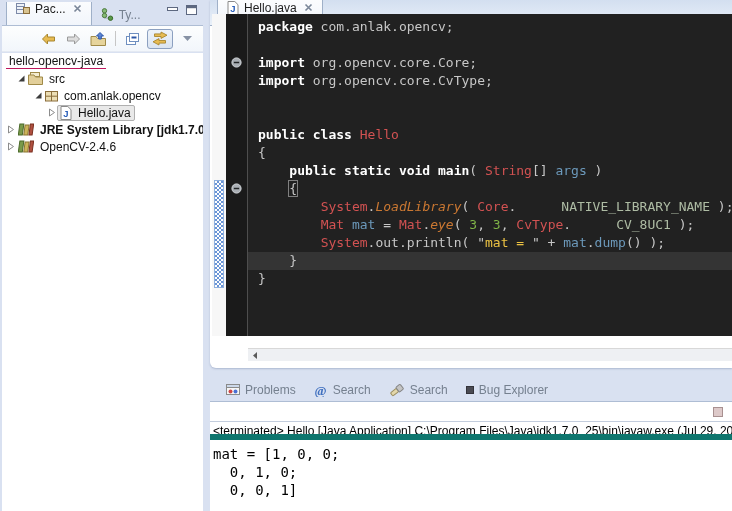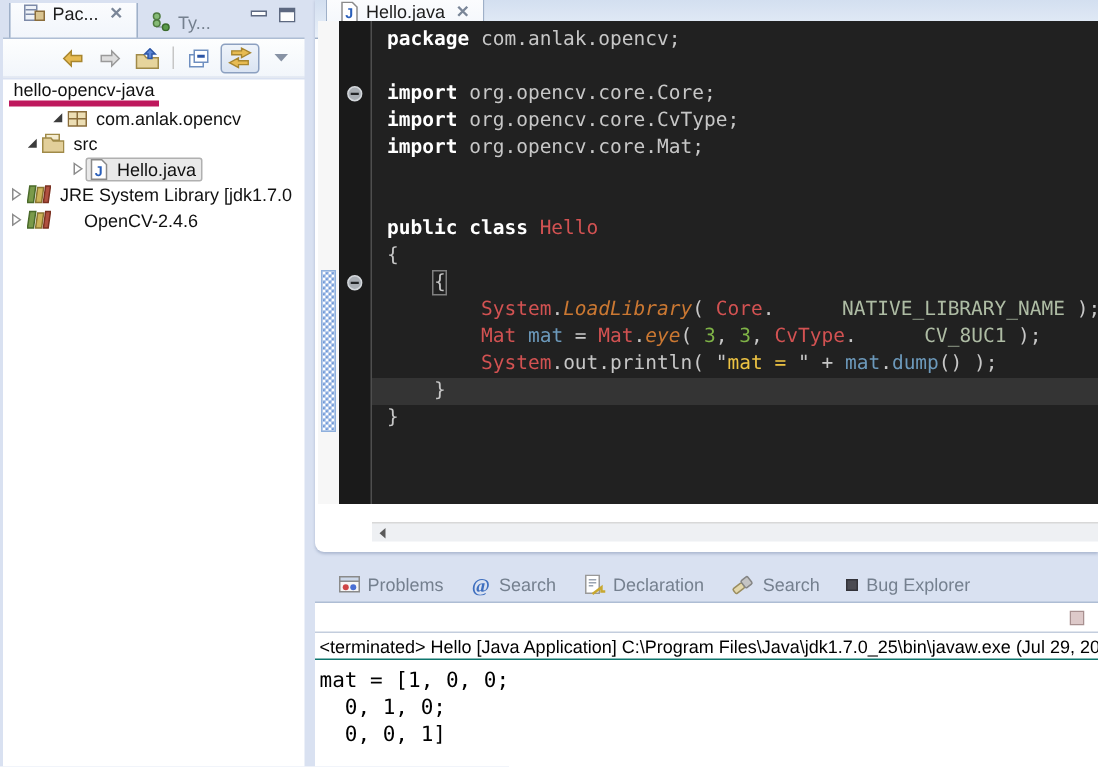--- a/index.html
+++ b/index.html
@@ -23,21 +23,21 @@
         background:linear-gradient(#fdfefe,#f2f6fb); display:flex; justify-content:flex-end;
         align-items:center; gap:3px; padding-right:5px; border-bottom:1px solid #e4e9f2; }
   .tb-btn { display:flex; align-items:center; justify-content:center; width:22px; height:20px; border-radius:3px; }
   .tb-btn.pressed { border:1px solid #8ca0c0; background:linear-gradient(#eef3fa,#dae4f2); width:26px; }
   .tb-sep { width:1px; height:15px; background:#c6c6c6; margin:0 3px; }
   #tree-area { position:absolute; left:0; top:53px; width:201px; height:458px; background:#ffffff; overflow:hidden; }
   .tree-row { height:17px; display:flex; align-items:center; font-size:12px; color:#111; white-space:nowrap; }
   .tree-arrow { width:10px; display:inline-flex; justify-content:center; flex:none; }
   .tree-icon { display:inline-flex; margin:0 3px 0 2px; flex:none; }
   .tree-label { padding:0 3px; }
-  .tree-label.underline { border-bottom:4px solid #be185d; }
+  .tree-label.underline { border-bottom:1px solid #be185d; }
   .tree-sel { display:flex; align-items:center; background:#e9e9e9; border:1px solid #b0b0b0; border-radius:2px; }
 
   
   #editor-card { position:absolute; left:210px; top:0; width:522px; height:368px; background:#ffffff;
                  border-radius:0 0 0 6px; box-shadow:0 1px 2px rgba(90,110,150,.35); }
   #editor-tabband { position:absolute; left:0; top:0; width:522px; height:26px;
                     background:linear-gradient(#d3dff0,#e9f0f9); border-bottom:1px solid #9fb0c8;
                     border-radius:0 0 0 0; display:flex; align-items:flex-end; }
   #editor-tabs { position:static; display:flex; align-items:flex-end; padding-left:7px; }
   #editor-body { position:absolute; left:2px; top:14px; width:520px; height:322px; display:flex; background:#212121; }
@@ -68,21 +68,21 @@
   .hs-arrow { width:14px; height:13px; display:flex; align-items:center; justify-content:center; }
 
   
   #console-card { position:absolute; left:210px; top:377px; width:522px; height:134px; }
   #console-tabs { left:7px; top:0; height:24px; width:515px; }
   #console-tabrow-line { position:absolute; left:0; top:24px; width:522px; height:1px; background:#aebdd4; }
   #console-body { position:absolute; left:0; top:25px; width:522px; height:109px; background:#ffffff; }
   #console-strip { height:20px; border-bottom:1px solid #c3cddd; display:flex; justify-content:flex-end;
                    align-items:center; padding-right:9px; }
   #console-status { height:18px; font-size:12px; color:#000; padding:2px 0 0 3px; white-space:nowrap;
-                    overflow:hidden; border-bottom:1px solid #0f766e; }
+                    overflow:hidden; border-bottom:6px solid #0f766e; }
   #console-output { padding:5px 0 0 3px; font-family:"DejaVu Sans Mono", monospace; font-size:14px;
                     line-height:18px; color:#000; }
   .out-line { white-space:pre; }
   .icon { display:inline-flex; line-height:0; }
 </style>
 </head>
 <body>
 
 <div id="root">
 
@@ -178,70 +178,70 @@
             </svg>
           </span>
         </div>
       </div>
     <div id="tree-area">
         <div class="tree-row" style="padding-left: 4px;">
           <span style="display: inline-flex; align-items: center;">
             <span class="tree-label underline">hello-opencv-java</span>
           </span>
         </div>
+        <div class="tree-row" style="padding-left: 14px;">
+          <span class="icon tree-arrow">
+            <svg width="9" height="9">
+              <path d="M7.5 1.5 V7.5 H1.5 Z" fill="#3c3c3c"></path>
+            </svg>
+          </span>
+          <span style="display: inline-flex; align-items: center;">
+            <span class="icon tree-icon">
+              <svg width="15" height="13">
+                <rect x="2.5" y="0.5" width="9" height="4" fill="#f4ecd0" stroke="#a08a48"></rect>
+                <path d="M0.5 3 h5.5 l1.5 2 h7 v7.5 H0.5 Z" fill="#e2cf9a" stroke="#a08a48"></path>
+              </svg>
+            </span>
+            <span class="tree-label">src</span>
+          </span>
+        </div>
         <div class="tree-row" style="padding-left: 31px;">
           <span class="icon tree-arrow">
             <svg width="9" height="9">
               <path d="M7.5 1.5 V7.5 H1.5 Z" fill="#3c3c3c"></path>
             </svg>
           </span>
           <span style="display: inline-flex; align-items: center;">
             <span class="icon tree-icon">
               <svg width="13" height="12">
                 <rect x="0.5" y="1.5" width="12" height="9.5" fill="#ecdeb4" stroke="#8a6d3b"></rect>
                 <line x1="6.5" y1="1.5" x2="6.5" y2="11" stroke="#8a6d3b"></line>
                 <line x1="0.5" y1="6.2" x2="12.5" y2="6.2" stroke="#8a6d3b"></line>
               </svg>
             </span>
             <span class="tree-label">com.anlak.opencv</span>
           </span>
         </div>
-        <div class="tree-row" style="padding-left: 14px;">
-          <span class="icon tree-arrow">
-            <svg width="9" height="9">
-              <path d="M7.5 1.5 V7.5 H1.5 Z" fill="#3c3c3c"></path>
-            </svg>
-          </span>
-          <span style="display: inline-flex; align-items: center;">
-            <span class="icon tree-icon">
-              <svg width="15" height="13">
-                <rect x="2.5" y="0.5" width="9" height="4" fill="#f4ecd0" stroke="#a08a48"></rect>
-                <path d="M0.5 3 h5.5 l1.5 2 h7 v7.5 H0.5 Z" fill="#e2cf9a" stroke="#a08a48"></path>
-              </svg>
-            </span>
-            <span class="tree-label">src</span>
-          </span>
-        </div>
         <div class="tree-row" style="padding-left: 45px;">
           <span class="icon tree-arrow">
             <svg width="8" height="9">
               <path d="M1.5 1 L6.5 4.5 L1.5 8 Z" fill="#ffffff" stroke="#8c8c8c"></path>
             </svg>
           </span>
           <span class="tree-sel">
             <span class="icon tree-icon">
               <svg width="12" height="14">
                 <path d="M1 0.5 h6.8 L11 3.7 V13.5 H1 Z" fill="#ffffff" stroke="#8a8a8a"></path>
                 <text x="3.2" y="11" font-size="9.5" font-weight="bold" fill="#2a5fba" font-family="Liberation Sans,sans-serif">J</text>
               </svg>
             </span>
             <span class="tree-label">Hello.java</span>
           </span>
         </div>
-        <div class="tree-row" style="padding-left: 4px;">
+        <div class="tree-row" style="padding-left: 4px; font-weight: bold;">
           <span class="icon tree-arrow">
             <svg width="8" height="9">
               <path d="M1.5 1 L6.5 4.5 L1.5 8 Z" fill="#ffffff" stroke="#8c8c8c"></path>
             </svg>
           </span>
           <span style="display: inline-flex; align-items: center;">
             <span class="icon tree-icon">
               <svg width="16" height="13">
                 <g>
                   <rect x="2" y="1" width="4" height="11" fill="#7a9a4a" stroke="#4a6a2a" transform="skewX(-8)"></rect>
@@ -252,21 +252,21 @@
             </span>
             <span class="tree-label">JRE System Library [jdk1.7.0</span>
           </span>
         </div>
         <div class="tree-row" style="padding-left: 4px;">
           <span class="icon tree-arrow">
             <svg width="8" height="9">
               <path d="M1.5 1 L6.5 4.5 L1.5 8 Z" fill="#ffffff" stroke="#8c8c8c"></path>
             </svg>
           </span>
-          <span style="display: inline-flex; align-items: center; gap: 16px;">
+          <span style="display: inline-flex; align-items: center;">
             <span class="icon tree-icon">
               <svg width="16" height="13">
                 <g>
                   <rect x="2" y="1" width="4" height="11" fill="#7a9a4a" stroke="#4a6a2a" transform="skewX(-8)"></rect>
                   <rect x="7.4" y="2" width="4" height="10" fill="#cdb45a" stroke="#8a7530" transform="skewX(-8)"></rect>
                   <rect x="12.6" y="1" width="3.2" height="11" fill="#b05040" stroke="#7a3020" transform="skewX(-8)"></rect>
                 </g>
               </svg>
             </span>
             <span class="tree-label">OpenCV-2.4.6</span>
@@ -310,25 +310,25 @@
               <circle cx="5.5" cy="5.5" r="4.6" fill="#a9aeb4" stroke="#d4d8dc"></circle>
               <line x1="2.8" y1="5.5" x2="8.2" y2="5.5" stroke="#222426" stroke-width="1.5"></line>
             </svg>
           </span>
         </div>
       <div id="code">
           <div class="code-line"><span class="tk-kw">package</span><span class="tk-p"> com.anlak.opencv;</span></div>
           <div class="code-line"></div>
           <div class="code-line"><span class="tk-kw">import</span><span class="tk-p"> org.opencv.core.Core;</span></div>
           <div class="code-line"><span class="tk-kw">import</span><span class="tk-p"> org.opencv.core.CvType;</span></div>
-          <div class="code-line"><span class="tk-kw">import</span><span class="tk-p"> org.opencv.core.Mat;</span></div>
           <div class="code-line"></div>
           <div class="code-line"></div>
           <div class="code-line"><span class="tk-kw">public class</span><span class="tk-p"> </span><span class="tk-ty">Hello</span></div>
           <div class="code-line"><span class="tk-p">{</span></div>
+          <div class="code-line"><span class="tk-p">    </span><span class="tk-kw">public static void main</span><span class="tk-p">( </span><span class="tk-ty">String</span><span class="tk-p">[] </span><span class="tk-va">args</span><span class="tk-p"> )</span></div>
           <div class="code-line"><span class="tk-p">    </span><span class="tk-bm">{</span></div>
           <div class="code-line"><span class="tk-p">        </span><span class="tk-ty">System</span><span class="tk-p">.</span><span class="tk-sm">LoadLibrary</span><span class="tk-p">( </span><span class="tk-ty">Core</span><span class="tk-p">.</span><span class="tk-co">NATIVE_LIBRARY_NAME</span><span class="tk-p"> );</span></div>
           <div class="code-line"><span class="tk-p">        </span><span class="tk-ty">Mat</span><span class="tk-p"> </span><span class="tk-va">mat</span><span class="tk-p"> = </span><span class="tk-ty">Mat</span><span class="tk-p">.</span><span class="tk-sm">eye</span><span class="tk-p">( </span><span class="tk-nu">3</span><span class="tk-p">, </span><span class="tk-nu">3</span><span class="tk-p">, </span><span class="tk-ty">CvType</span><span class="tk-p">.</span><span class="tk-co">CV_8UC1</span><span class="tk-p"> );</span></div>
           <div class="code-line"><span class="tk-p">        </span><span class="tk-ty">System</span><span class="tk-p">.out.println( "</span><span class="tk-st">mat = </span><span class="tk-p">" + </span><span class="tk-va">mat</span><span class="tk-p">.</span><span class="tk-im">dump</span><span class="tk-p">() );</span></div>
           <div class="code-line current"><span class="tk-p">    }</span></div>
           <div class="code-line"><span class="tk-p">}</span></div>
         </div>
     </div>
     <div id="editor-hscroll">
       <span class="hs-arrow icon">
@@ -355,30 +355,20 @@
         <div class="tab">
           <span class="icon">
             <svg width="14" height="14">
               <text x="0.5" y="11.5" font-size="13" font-weight="bold" fill="#3f6fbf" font-family="Liberation Serif,serif">@</text>
             </svg>
           </span>
           <span>Search</span>
         </div>
         <div class="tab">
           <span class="icon">
-            <svg width="15" height="14">
-              <rect x="1.5" y="0.5" width="9" height="12" fill="#ffffff" stroke="#999999"></rect>
-              <path d="M3.5 3.5 h5 M3.5 5.5 h5 M3.5 7.5 h3" stroke="#9aa4b2"></path>
-              <path d="M6 13 l6 -4.5 v2.8 h2.5" fill="none" stroke="#c8a830" stroke-width="1.6"></path>
-            </svg>
-          </span>
-          <span>Declaration</span>
-        </div>
-        <div class="tab">
-          <span class="icon">
             <svg width="16" height="14">
               <g transform="rotate(-38 8 7)">
                 <rect x="1" y="5.2" width="7.5" height="4" rx="1" fill="#e3d7ab" stroke="#9a8d60"></rect>
                 <rect x="8.5" y="4.2" width="5.5" height="6" rx="1" fill="#c4c4c4" stroke="#858585"></rect>
               </g>
             </svg>
           </span>
           <span>Search</span>
         </div>
         <div class="tab">

